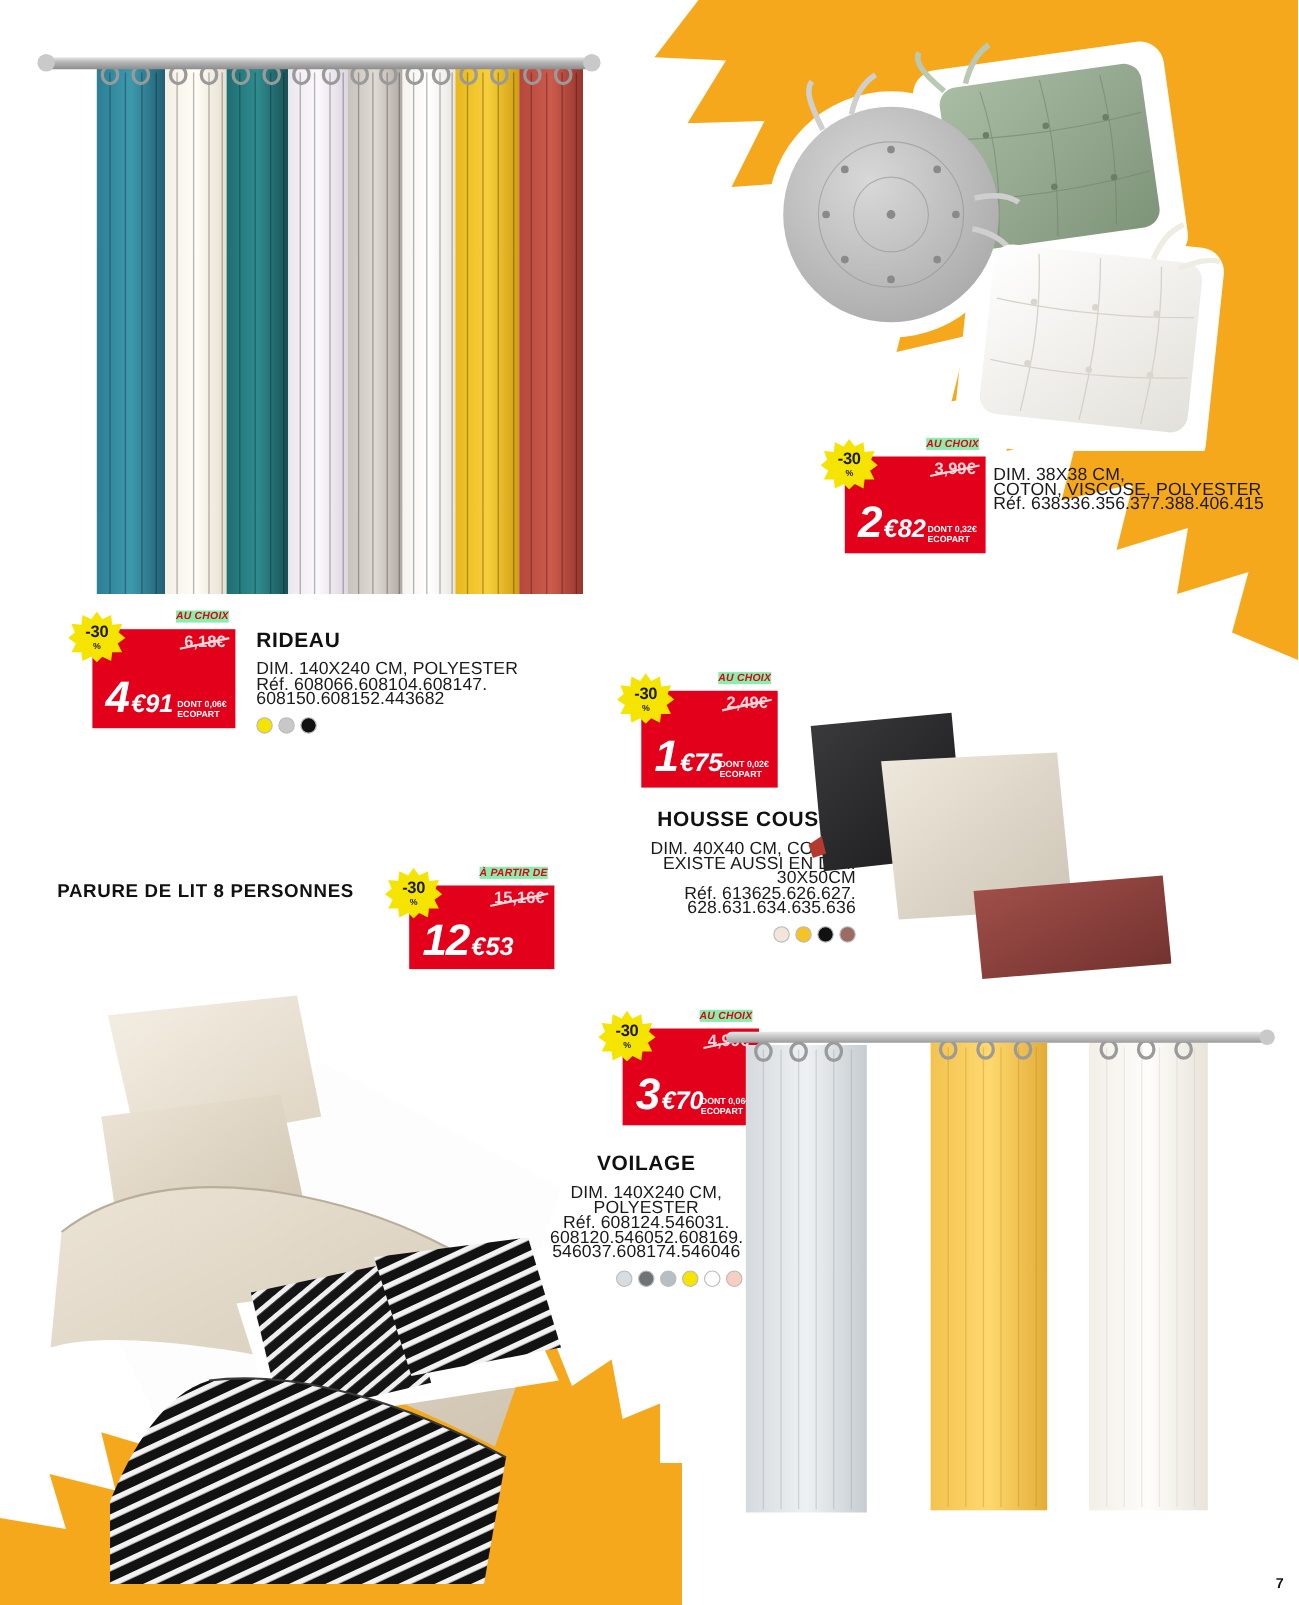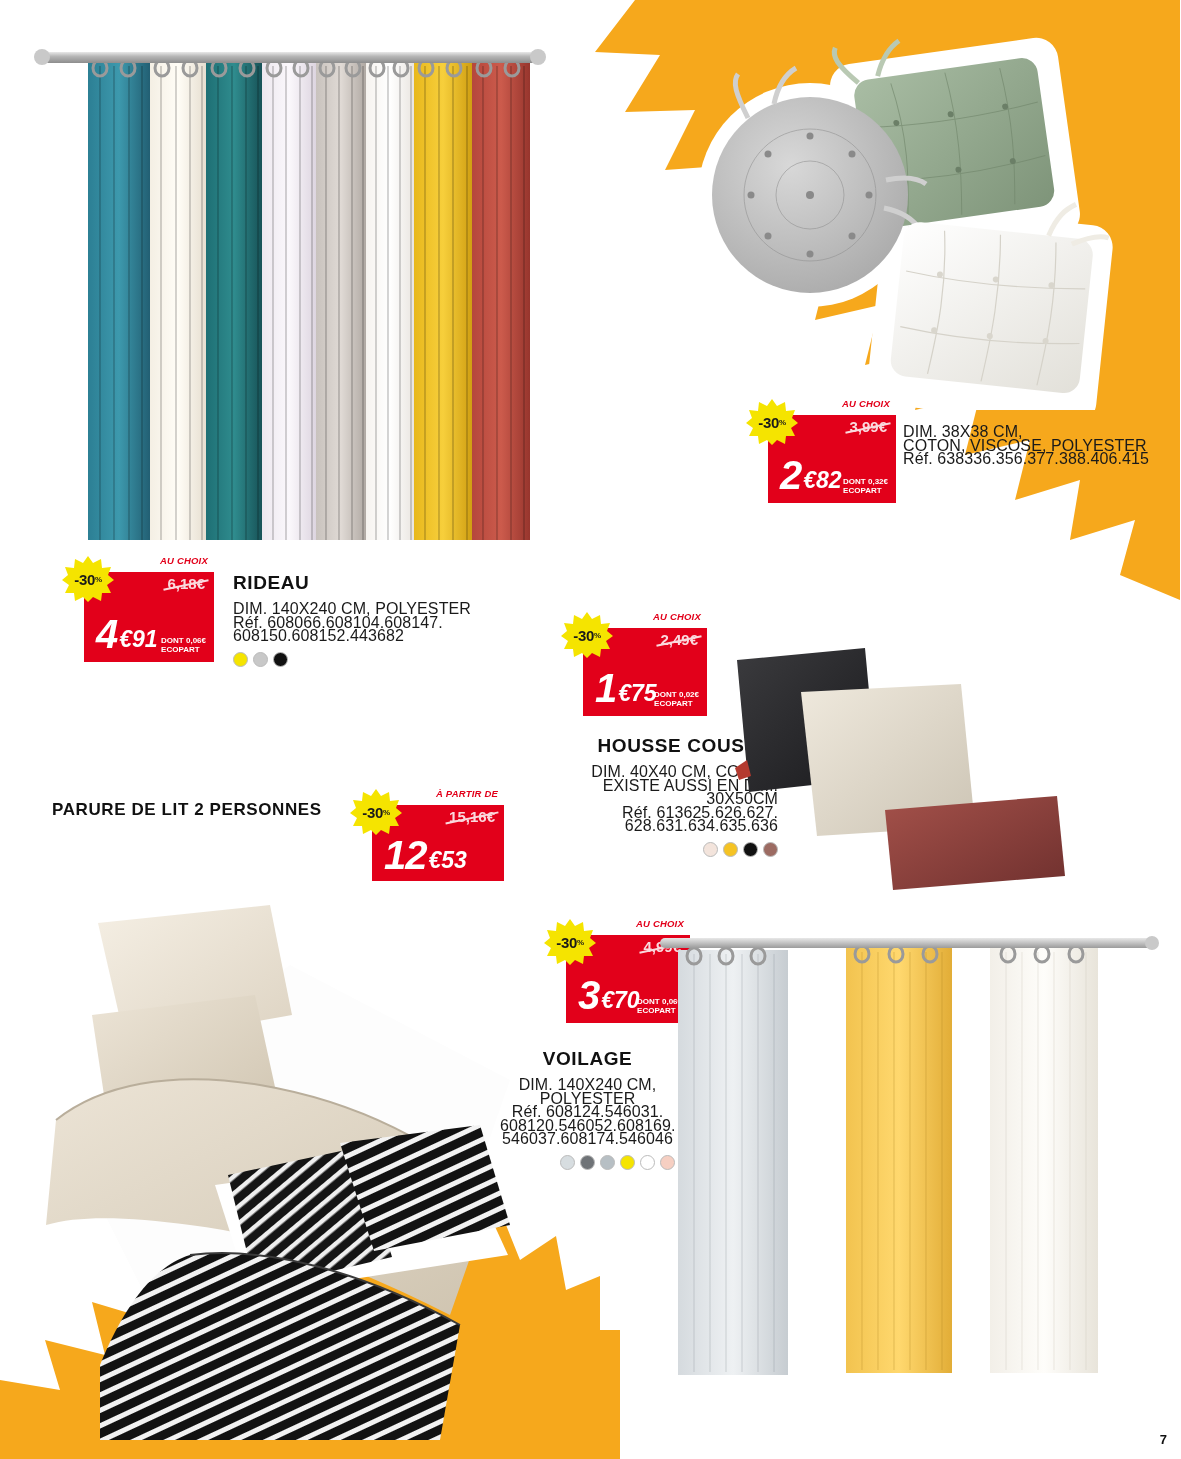--- a/index.html
+++ b/index.html
@@ -34,31 +34,32 @@
     height: 46px;
     z-index: 5;
   }
   .price-badge .disc svg { display:block; width:52px; height:46px; }
   .price-badge .disc span {
     position: absolute;
     left: 0; top: 0; width: 52px; height: 46px;
     display: flex; align-items: center; justify-content: center;
     font-size: 15px; font-weight: bold; color: #1a1a1a;
     letter-spacing: -0.3px;
+    flex-direction: column;
   }
   .price-badge .disc span sup { font-size: 8px; }
   .price-badge .auchoix {
     position: absolute;
     top: -17px; right: 6px;
     color: #e2001a;
     font-size: 9.5px;
     font-weight: bold;
     font-style: italic;
     letter-spacing: 0.2px;
-    background: #ffffff;
+    background: #86efac;
     white-space: nowrap;
   }
   .price-badge .old {
     position: absolute;
     top: 3px; right: 9px;
     color: #ffffff;
     font-size: 15px;
     font-weight: bold;
     opacity: .85;
   }
@@ -469,21 +470,21 @@
       </linearGradient>
     </defs>
     <path d="M12 20 L140 8 L152 138 L24 152 Z" fill="url(#blk)"></path>
     <path d="M22 120 L10 128 L14 140 L26 136 Z" fill="#b43a2f"></path>
     <path d="M76 52 L236 44 L250 186 L92 196 Z" fill="url(#beig)"></path>
     <path d="M160 170 L332 156 L340 236 L168 250 Z" fill="url(#rustc)"></path>
   </svg>
 </div>
 
 <div class="abs" style="left:52px; top:800px; width:300px;">
-  <div class="p-title" style="font-size:17px;">PARURE DE LIT 2 PERSONNES</div>
+  <div class="p-title" style="font-size:17px;">PARURE DE LIT 8 PERSONNES</div>
 </div>
 <div class="price-badge" style="left:372px; top:805px; width:132px; height:76px;">
   <div class="disc">
     <svg viewBox="0 0 52 46">
         <polygon fill="#f5e400" points="26,0 31,7 39,3 40,12 49,11 46,19 52,24 45,29 49,37 40,37 39,45 31,41 26,46 21,41 13,45 12,37 3,37 7,29 0,24 6,19 3,11 12,12 13,3 21,7"></polygon>
       </svg>
     <span>
         <em style="font-style:normal">-30</em>
         <sup>%</sup>
       </span>

